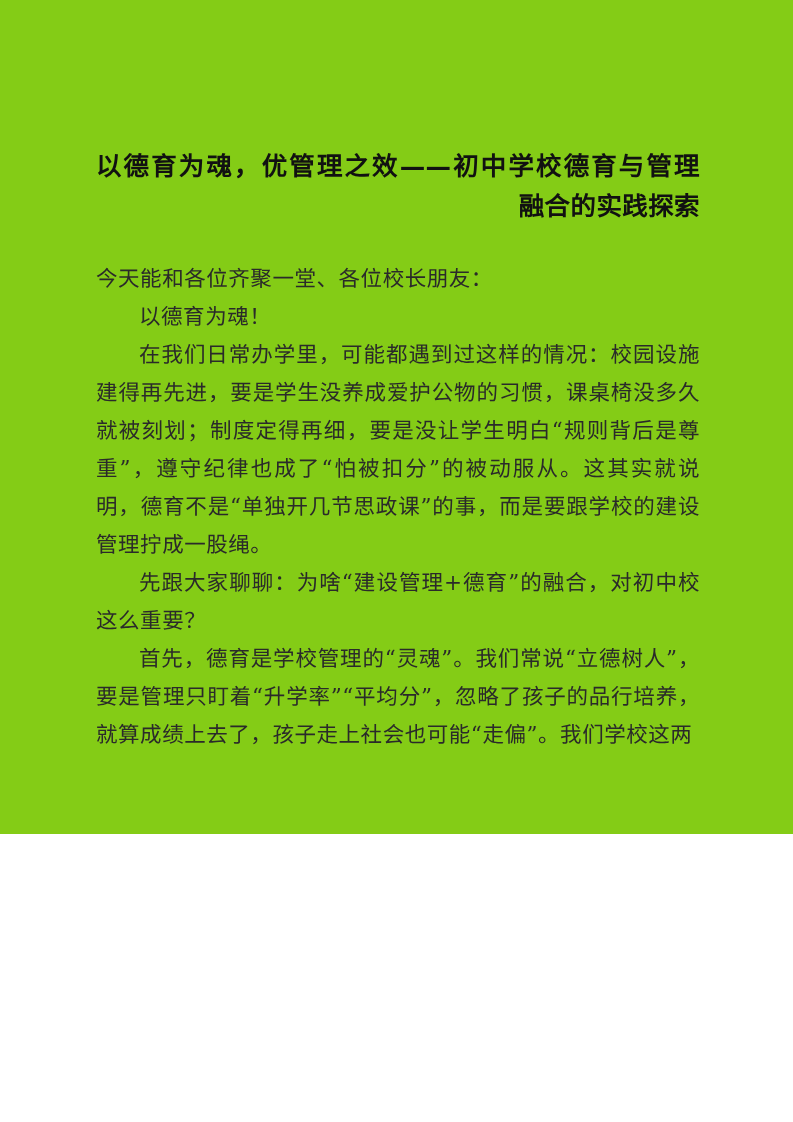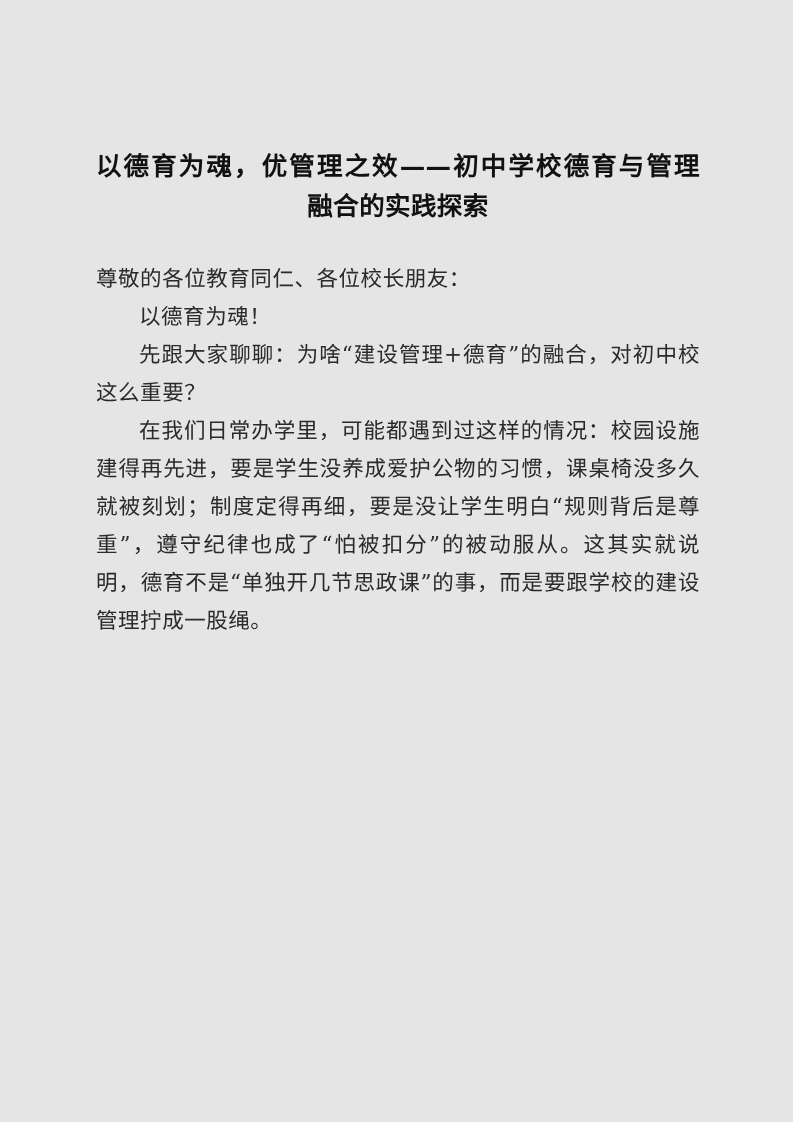--- a/index.html
+++ b/index.html
@@ -5,22 +5,22 @@
 <style>
   html, body {
     margin: 0;
     padding: 0;
     background: #ffffff;
   }
 
   .page {
     position: relative;
     width: 793px;
-    height: 1122px;
-    background: #e5e5e5;
+    height: 834px;
+    background: #84cc16;
     margin: 0 auto;
     overflow: hidden;
     box-sizing: border-box;
   }
 
   .content {
     position: absolute;
     left: 96px;
     top: 146px;
     width: 604px;
@@ -42,21 +42,21 @@
 
   .title-line-1 {
     display: block;
     text-align: justify;
     text-align-last: justify;
     white-space: nowrap;
   }
 
   .title-line-2 {
     display: block;
-    text-align: center;
+    text-align: right;
   }
 
   
   .body-block {
     margin-top: 34px;
   }
 
   .para {
     font-family: "DejaVu Serif", "Liberation Serif", serif;
     font-size: 21.5px;
@@ -84,25 +84,26 @@
 <div class="page">
   <div class="content">
 
     <h1 class="doc-title">
       <span class="title-line-1">以德育为魂，优管理之效——初中学校德育与管理</span>
       <span class="title-line-2">融合的实践探索</span>
     </h1>
 
     <div class="body-block">
 
-      <p class="para no-indent">尊敬的各位教育同仁、各位校长朋友：</p>
+      <p class="para no-indent">今天能和各位齐聚一堂、各位校长朋友：</p>
 
       <p class="para indent">以德育为魂！</p>
 
 
+      <p class="para indent">在我们日常办学里，可能都遇到过这样的情况：校园设施建得再先进，要是学生没养成爱护公物的习惯，课桌椅没多久就被刻划；制度定得再细，要是没让学生明白“规则背后是尊重”，遵守纪律也成了“怕被扣分”的被动服从。这其实就说明，德育不是“单独开几节思政课”的事，而是要跟学校的建设管理拧成一股绳。</p>
+
       <p class="para indent">先跟大家聊聊：为啥“建设管理+德育”的融合，对初中校这么重要？</p>
 
-      <p class="para indent">在我们日常办学里，可能都遇到过这样的情况：校园设施建得再先进，要是学生没养成爱护公物的习惯，课桌椅没多久就被刻划；制度定得再细，要是没让学生明白“规则背后是尊重”，遵守纪律也成了“怕被扣分”的被动服从。这其实就说明，德育不是“单独开几节思政课”的事，而是要跟学校的建设管理拧成一股绳。</p>
-
+      <p class="para indent">首先，德育是学校管理的“灵魂”。我们常说“立德树人”，要是管理只盯着“升学率”“平均分”，忽略了孩子的品行培养，就算成绩上去了，孩子走上社会也可能“走偏”。我们学校这两</p>
 
     </div>
   </div>
 </div>
 
 </body></html>

